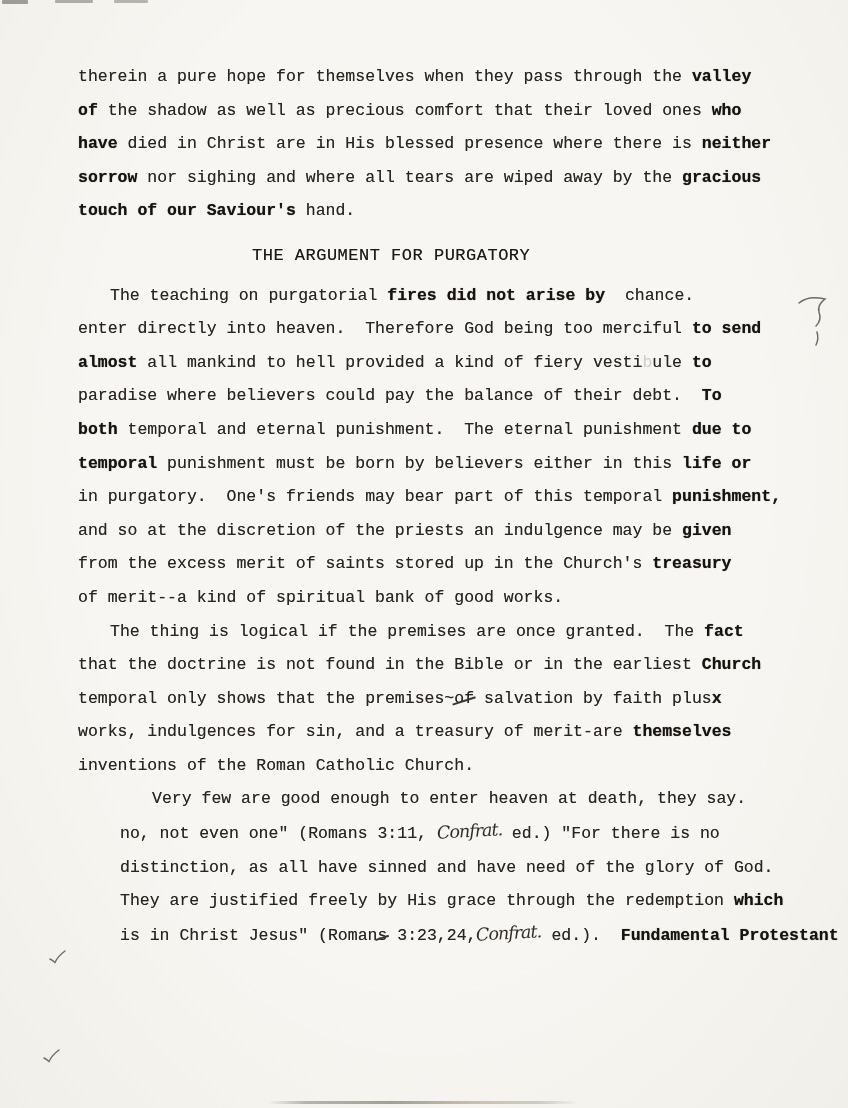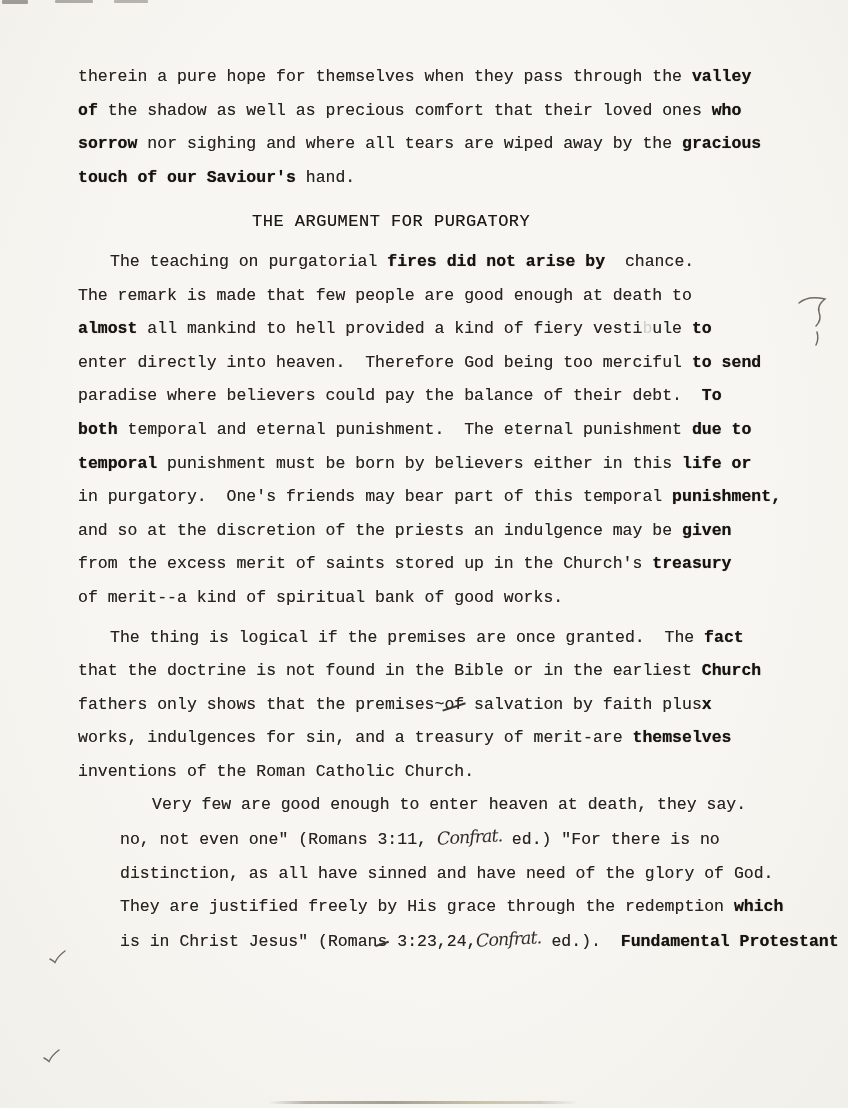--- a/index.html
+++ b/index.html
@@ -45,21 +45,21 @@
   }
   .heading{
     font-size:17px;
     line-height:33.6px;
     letter-spacing:0.5px;
     margin:11px 0 6px 174px;
     color:#1d1914;
     text-shadow:0 0 0.6px rgba(30,25,20,0.6);
   }
   .para{ margin:0; }
-  .para + .para{ margin-top:6px; }
+  .para + .para{ }
   .para:last-child{ margin-top:0;margin-left:42px; }
   .mark{ position:absolute; }
   .artifact{ position:absolute; background:#5a564e; border-radius:1px; }
   .smudge{
     position:absolute;
     height:3px;
     background:linear-gradient(90deg,
       rgba(120,115,100,0) 0%, rgba(110,104,90,0.45) 12%,
       rgba(95,90,75,0.55) 40%, rgba(140,125,70,0.4) 70%,
       rgba(120,115,100,0.3) 88%, rgba(120,115,100,0) 100%);
@@ -67,41 +67,41 @@
   }
 </style>
 </head>
 <body>
 
 <div class="page">
   <div class="doc">
       <div class="para">
         <div class="line"><span class="seg">therein a pure hope for themselves when they pass through the </span><span class="seg b">valley</span></div>
         <div class="line"><span class="seg b">of</span><span class="seg"> the shadow as well as precious comfort that their loved ones </span><span class="seg b">who</span></div>
+        <div class="line"><span class="seg b">have</span><span class="seg"> died in Christ are in His blessed presence where there is </span><span class="seg b">neither</span></div>
         <div class="line"><span class="seg b">sorrow</span><span class="seg"> nor sighing and where all tears are wiped away by the </span><span class="seg b">gracious</span></div>
         <div class="line"><span class="seg b">touch of our Saviour's</span><span class="seg"> hand.</span></div>
       </div>
       <div class="heading">THE ARGUMENT FOR PURGATORY</div>
       <div class="para">
         <div class="line indent"><span class="seg">The teaching on purgatorial </span><span class="seg b">fires did not arise by</span><span class="seg">  chance.</span></div>
-        <div class="line"><span class="seg">The remark is made that few people are good enough at death to</span></div>
+        <div class="line"><span class="seg">enter directly into heaven.  Therefore God being too merciful </span><span class="seg b">to send</span></div>
         <div class="line"><span class="seg b">almost</span><span class="seg"> all mankind to hell provided a kind of fiery vesti</span><span class="seg faint">b</span><span class="seg">ule </span><span class="seg b">to</span></div>
-        <div class="line"><span class="seg">enter directly into heaven.  Therefore God being too merciful </span><span class="seg b">to send</span></div>
         <div class="line"><span class="seg">paradise where believers could pay the balance of their debt.  </span><span class="seg b">To</span></div>
         <div class="line"><span class="seg b">both</span><span class="seg"> temporal and eternal punishment.  The eternal punishment </span><span class="seg b">due to</span></div>
         <div class="line"><span class="seg b">temporal</span><span class="seg"> punishment must be born by believers either in this </span><span class="seg b">life or</span></div>
         <div class="line"><span class="seg">in purgatory.  One's friends may bear part of this temporal </span><span class="seg b">punishment,</span></div>
         <div class="line"><span class="seg">and so at the discretion of the priests an indulgence may be </span><span class="seg b">given</span></div>
         <div class="line"><span class="seg">from the excess merit of saints stored up in the Church's </span><span class="seg b">treasury</span></div>
         <div class="line"><span class="seg">of merit--a kind of spiritual bank of good works.</span></div>
       </div>
       <div class="para">
         <div class="line indent"><span class="seg">The thing is logical if the premises are once granted.  The </span><span class="seg b">fact</span></div>
         <div class="line"><span class="seg">that the doctrine is not found in the Bible or in the earliest </span><span class="seg b">Church</span></div>
-        <div class="line"><span class="seg">fathers only shows that the premises~</span><span class="seg strike">of</span><span class="seg"> salvation by faith plus</span><span class="seg b">x</span></div>
+        <div class="line"><span class="seg">temporal only shows that the premises~</span><span class="seg strike">of</span><span class="seg"> salvation by faith plus</span><span class="seg b">x</span></div>
         <div class="line"><span class="seg">works, indulgences for sin, and a treasury of merit-are </span><span class="seg b">themselves</span></div>
         <div class="line"><span class="seg">inventions of the Roman Catholic Church.</span></div>
       </div>
       <div class="para">
         <div class="line indent"><span class="seg">Very few are good enough to enter heaven at death, they say.</span></div>
         <div class="line"><span class="seg">no, not even one" (Romans 3:11, </span><span class="seg hw">Confrat.</span><span class="seg"> ed.) "For there is no</span></div>
         <div class="line"><span class="seg">distinction, as all have sinned and have need of the glory of God.</span></div>
         <div class="line"><span class="seg">They are justified freely by His grace through the redemption </span><span class="seg b">which</span></div>
         <div class="line"><span class="seg">is in Christ Jesus" (Roman</span><span class="seg strike">s</span><span class="seg"> 3:23,24,</span><span class="seg hw">Confrat.</span><span class="seg"> ed.).  </span><span class="seg b">Fundamental Protestant</span></div>
       </div>

